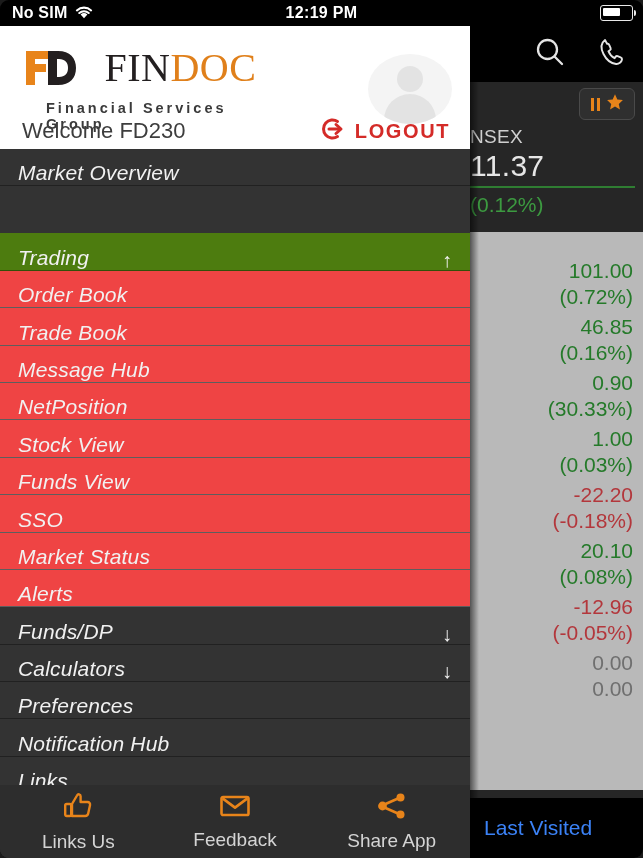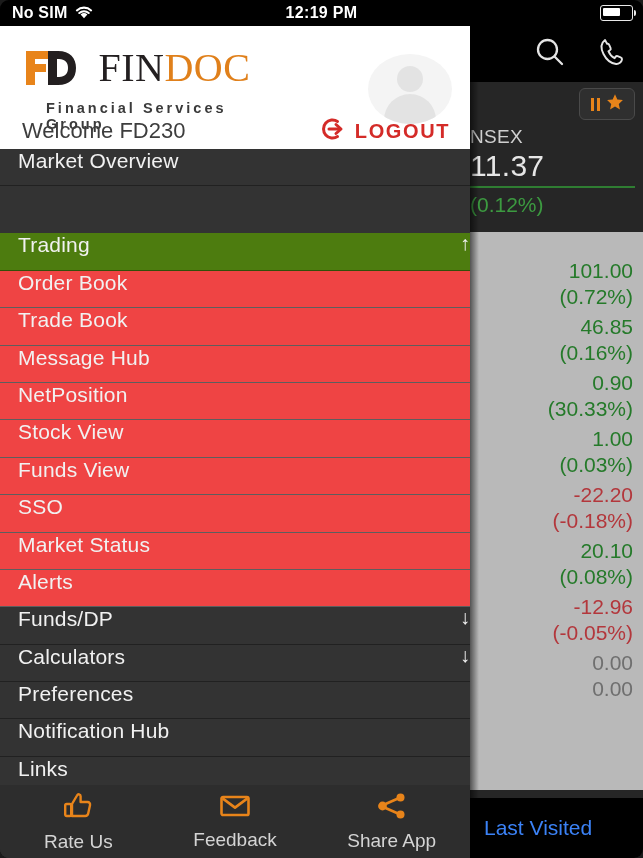--- a/index.html
+++ b/index.html
@@ -57,36 +57,36 @@
   .lv-text{color:#3b82f6;font-size:21px;padding-left:14px;}
 
   
   .drawer{position:absolute;left:0;top:26px;width:470px;height:832px;background:#333;z-index:20;overflow:hidden;}
   .drawer-shadow{position:absolute;left:470px;top:26px;width:9px;height:832px;z-index:21;
     background:linear-gradient(to right,rgba(0,0,0,.55),rgba(0,0,0,0));}
 
   .d-header{position:absolute;left:0;top:0;width:470px;height:123px;background:#fff;}
   .logo{position:absolute;left:22px;top:18px;}
   .logo-mark{display:inline-block;vertical-align:middle;position:relative;width:62px;height:40px;}
-  .logo-word{display:inline-block;vertical-align:middle;margin-left:10px;}
+  .logo-word{display:inline-block;vertical-align:middle;margin-left:16px;}
   .lw-fin{font-family:"Liberation Serif","DejaVu Serif",serif;font-size:40px;color:#231f20;letter-spacing:.5px;}
   .lw-doc{font-family:"Liberation Serif","DejaVu Serif",serif;font-size:40px;color:#e0801b;letter-spacing:.5px;}
   .logo-sub{position:absolute;left:24px;top:56px;font-size:14.5px;color:#3a3a3a;letter-spacing:3.0px;font-weight:bold;}
 
   .avatar{position:absolute;left:368px;top:28px;width:84px;height:70px;border-radius:50%;background:#f4f4f4;overflow:hidden;}
   .av-head{position:absolute;left:50%;top:12px;transform:translateX(-50%);width:26px;height:26px;border-radius:50%;background:#e3e3e3;}
   .av-body{position:absolute;left:50%;top:40px;transform:translateX(-50%);width:52px;height:34px;border-radius:26px 26px 0 0;background:#e3e3e3;}
 
   .welcome{position:absolute;left:22px;top:105px;transform:translateY(-50%);font-size:22px;color:#3d3d3d;}
   .logout{position:absolute;right:20px;top:105px;transform:translateY(-50%);display:flex;align-items:center;gap:9px;}
   .logout-label{color:#d42b28;font-size:20px;font-weight:bold;letter-spacing:1.6px;}
 
   .menu{position:absolute;left:0;top:123px;width:470px;height:662px;overflow:hidden;}
-  .m-item{position:relative;box-sizing:border-box;height:37.4px;display:flex;align-items:flex-start;
-    padding-left:18px;border-bottom:1px solid rgba(0,0,0,.35);}
+  .m-item{position:relative;box-sizing:border-box;height:37.4px;display:flex;align-items:flex-end;
+    padding-left:18px;padding-right:18px;border-bottom:1px solid rgba(0,0,0,.35);font-style:italic;}
   .m-label{font-size:21px;color:#f1f1f1;letter-spacing:.2px;}
   .m-item.lvl-top{background:#333;}
   .m-item.lvl-top.open{background:#4d7c0f;margin-top:47px;}
   .m-item.lvl-sub{background:#ef4444;border-bottom:1px solid #5e5e5e;}
   .m-arrow{margin-left:auto;color:#f1f1f1;font-size:20px;line-height:1;}
 
   
   .tabbar{position:absolute;left:0;bottom:0;width:470px;height:73px;background:#2d2d2d;
     display:flex;align-items:center;z-index:30;}
   .tab{flex:1;display:flex;flex-direction:column;align-items:center;justify-content:center;gap:6px;}
@@ -284,21 +284,21 @@
     </div>
 
     <div class="tabbar">
       <div class="tab">
         <span>
           <svg width="32" height="30" viewBox="0 0 32 30">
             <path d="M10 13 L15 4.5 C16 2.6 18.6 3 18.6 5.2 L18.6 11 L25.5 11 C27.3 11 28.4 12.6 28 14.2 L26.2 22.6 C25.9 24 24.7 25 23.3 25 L10 25 Z" stroke="#e8841a" stroke-width="2.4" fill="none" stroke-linejoin="round"></path>
             <rect x="3.2" y="13" width="6" height="12" rx="1.4" stroke="#e8841a" stroke-width="2.4" fill="none"></rect>
           </svg>
         </span>
-        <span class="tab-label">Rate Us</span>
+        <span class="tab-label">Links Us</span>
       </div>
       <div class="tab">
         <span>
           <svg width="32" height="26" viewBox="0 0 32 26">
             <rect x="2.5" y="4" width="27" height="18" rx="1.6" stroke="#e8841a" stroke-width="2.6" fill="none"></rect>
             <polyline points="3.6,5.4 16,14.6 28.4,5.4" stroke="#e8841a" stroke-width="2.6" fill="none" stroke-linejoin="round"></polyline>
           </svg>
         </span>
         <span class="tab-label">Feedback</span>
       </div>

